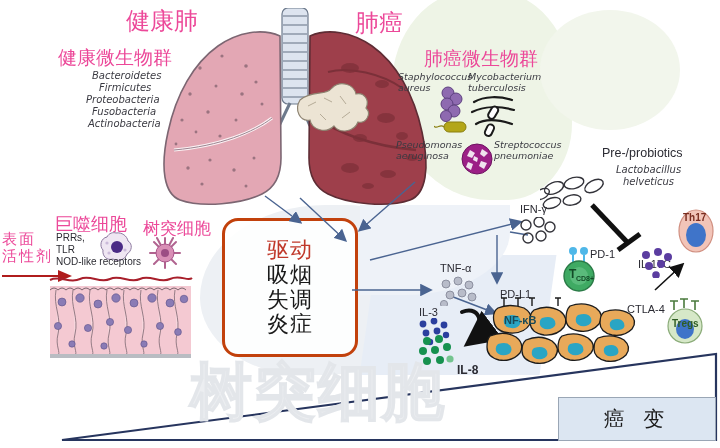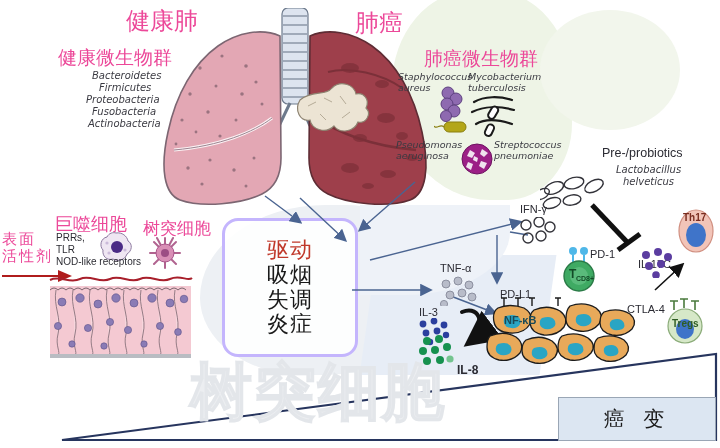--- a/index.html
+++ b/index.html
@@ -12,21 +12,21 @@
   .abs{position:absolute;}
   .lbl{position:absolute;color:#231f20;white-space:pre;line-height:1.12;}
   .cn{font-family:Liberation Serif, serif;color:#ec4899;}
   .ital{font-style:italic;font-family:"DejaVu Sans","Liberation Sans",sans-serif;}
   
   .tint-green{position:absolute;background:#eef3e6;border-radius:50%/40%;}
   .tint-blue{position:absolute;background:#e8eef6;}
   .tint-grey{position:absolute;background:#eceff3;}
   
   #drivers{
-    position:absolute;border:3px solid #c4b5fd;border-radius:16px;
+    position:absolute;border:3px solid #c2410c;border-radius:16px;
     background:rgba(255,255,255,0.88);
     display:flex;flex-direction:column;align-items:center;justify-content:center;
   }
   #drivers div{font-family:"DejaVu Sans","Liberation Sans",sans-serif;font-size:22px;line-height:1.12;letter-spacing:1px;}
   .drv-red{color:#c0392b;}
   .drv-blk{color:#1a1a1a;}
   
   #cancerbox{
     position:absolute;background:#dce6f2;border:1.5px solid #9aa6b5;
     display:flex;align-items:center;justify-content:center;

